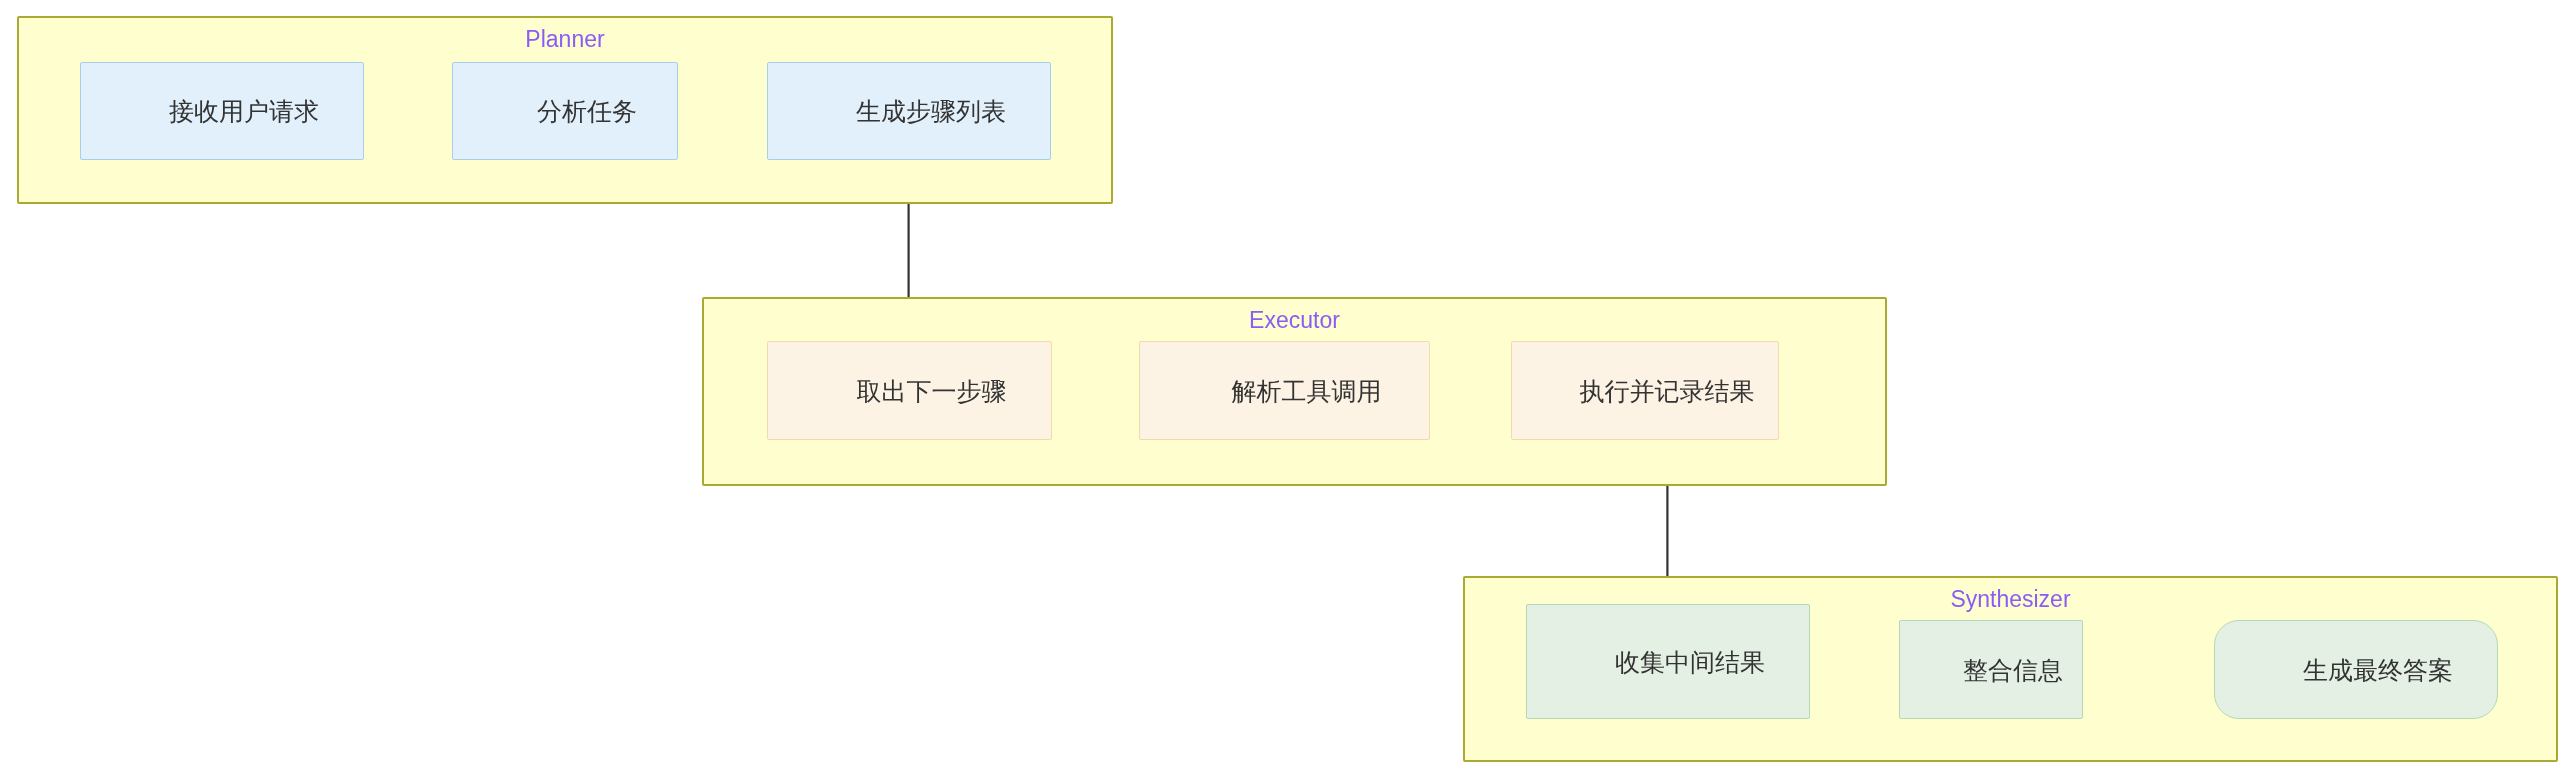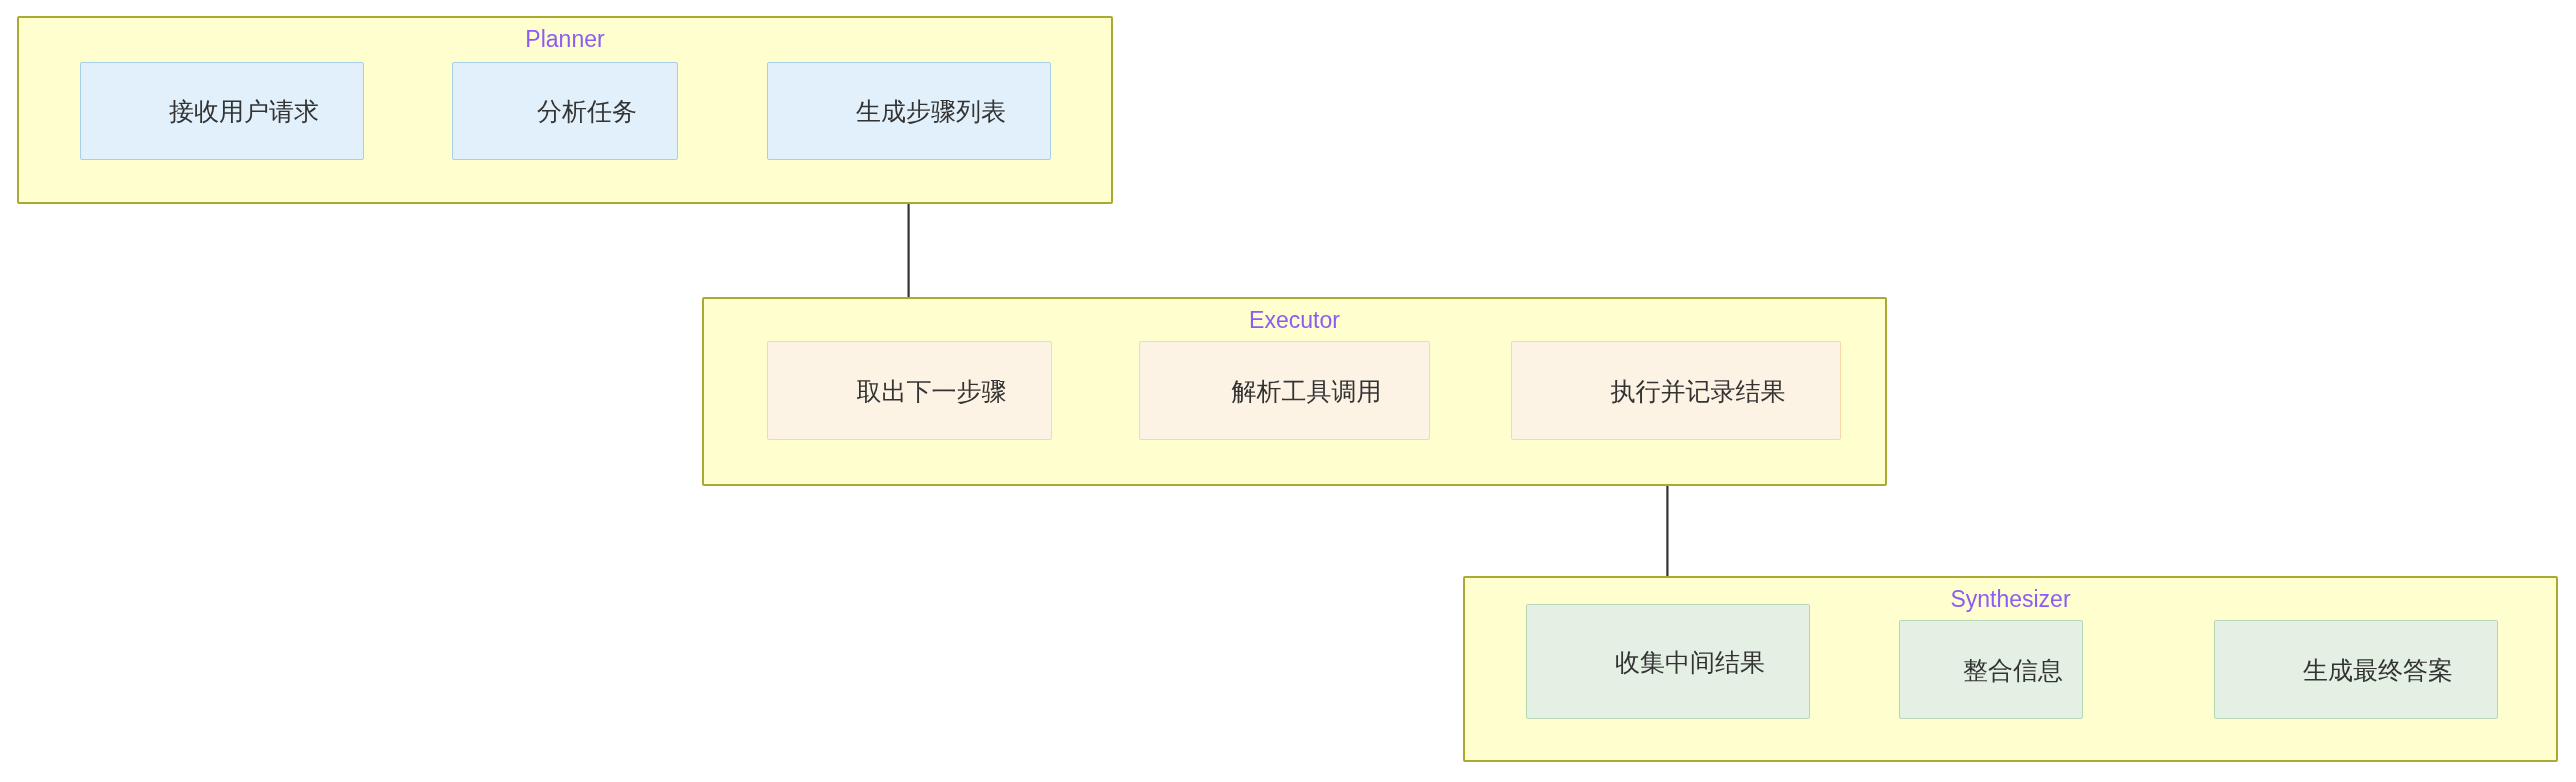--- a/index.html
+++ b/index.html
@@ -111,20 +111,20 @@
     <div class="cluster-title" style="top: 6px;">Synthesizer</div>
     <span></span>
   </div>
 
   <div class="node blue" style="left: 80px; top: 62px; width: 284px; height: 98px;">接收用户请求</div>
   <div class="node blue" style="left: 452px; top: 62px; width: 226px; height: 98px;">分析任务</div>
   <div class="node orange" style="left: 767px; top: 341px; width: 285px; height: 99px;">取出下一步骤</div>
 
   <div class="node blue" style="left: 767px; top: 62px; width: 284px; height: 98px;">生成步骤列表</div>
   <div class="node orange" style="left: 1139px; top: 341px; width: 291px; height: 99px;">解析工具调用</div>
-  <div class="node orange" style="left: 1511px; top: 341px; width: 330px; height: 99px;">执行并记录结果</div>
+  <div class="node orange" style="left: 1511px; top: 341px; width: 268px; height: 99px;">执行并记录结果</div>
 
   <div class="node green" style="left: 1526px; top: 604px; width: 284px; height: 115px;">收集中间结果</div>
   <div class="node green" style="left: 1899px; top: 620px; width: 184px; height: 99px;">整合信息</div>
-  <div class="node green" style="left: 2214px; top: 620px; width: 284px; height: 99px;">生成最终答案</div>
+  <div class="node green" style="left: 2214px; top: 620px; width: 284px; height: 99px; border-radius: 25px;">生成最终答案</div>
 
 </div>
 
 
 </body></html>

